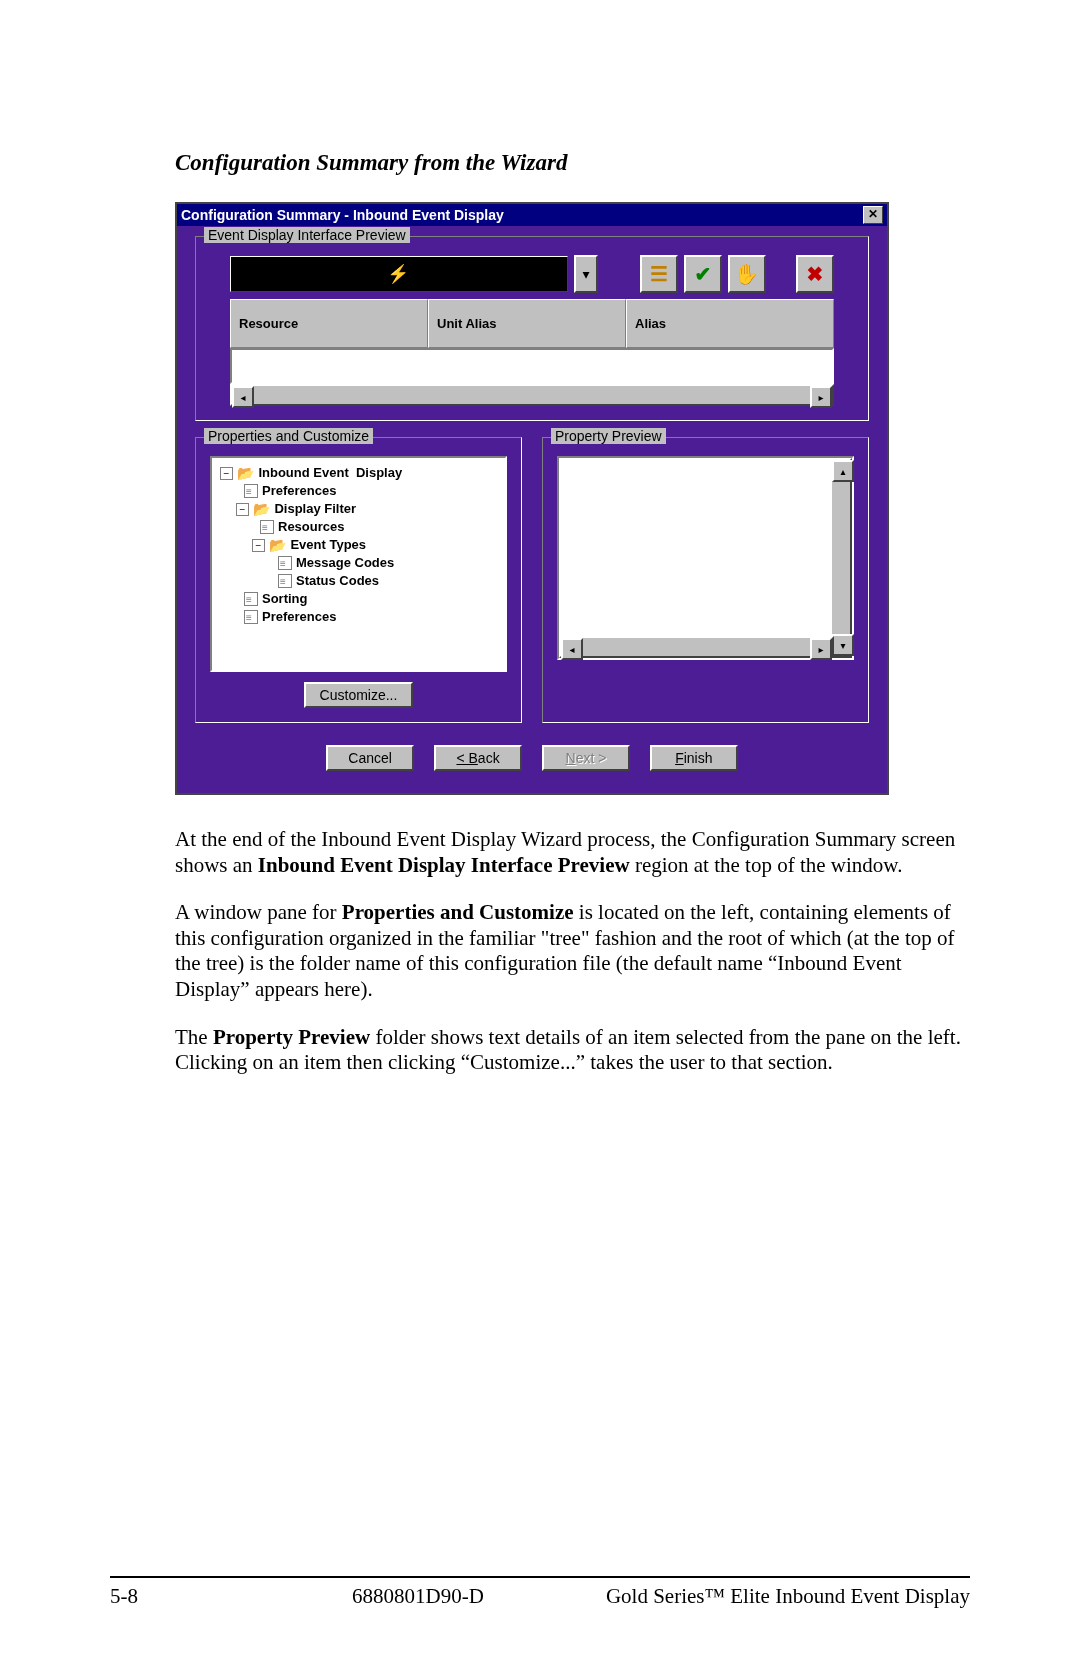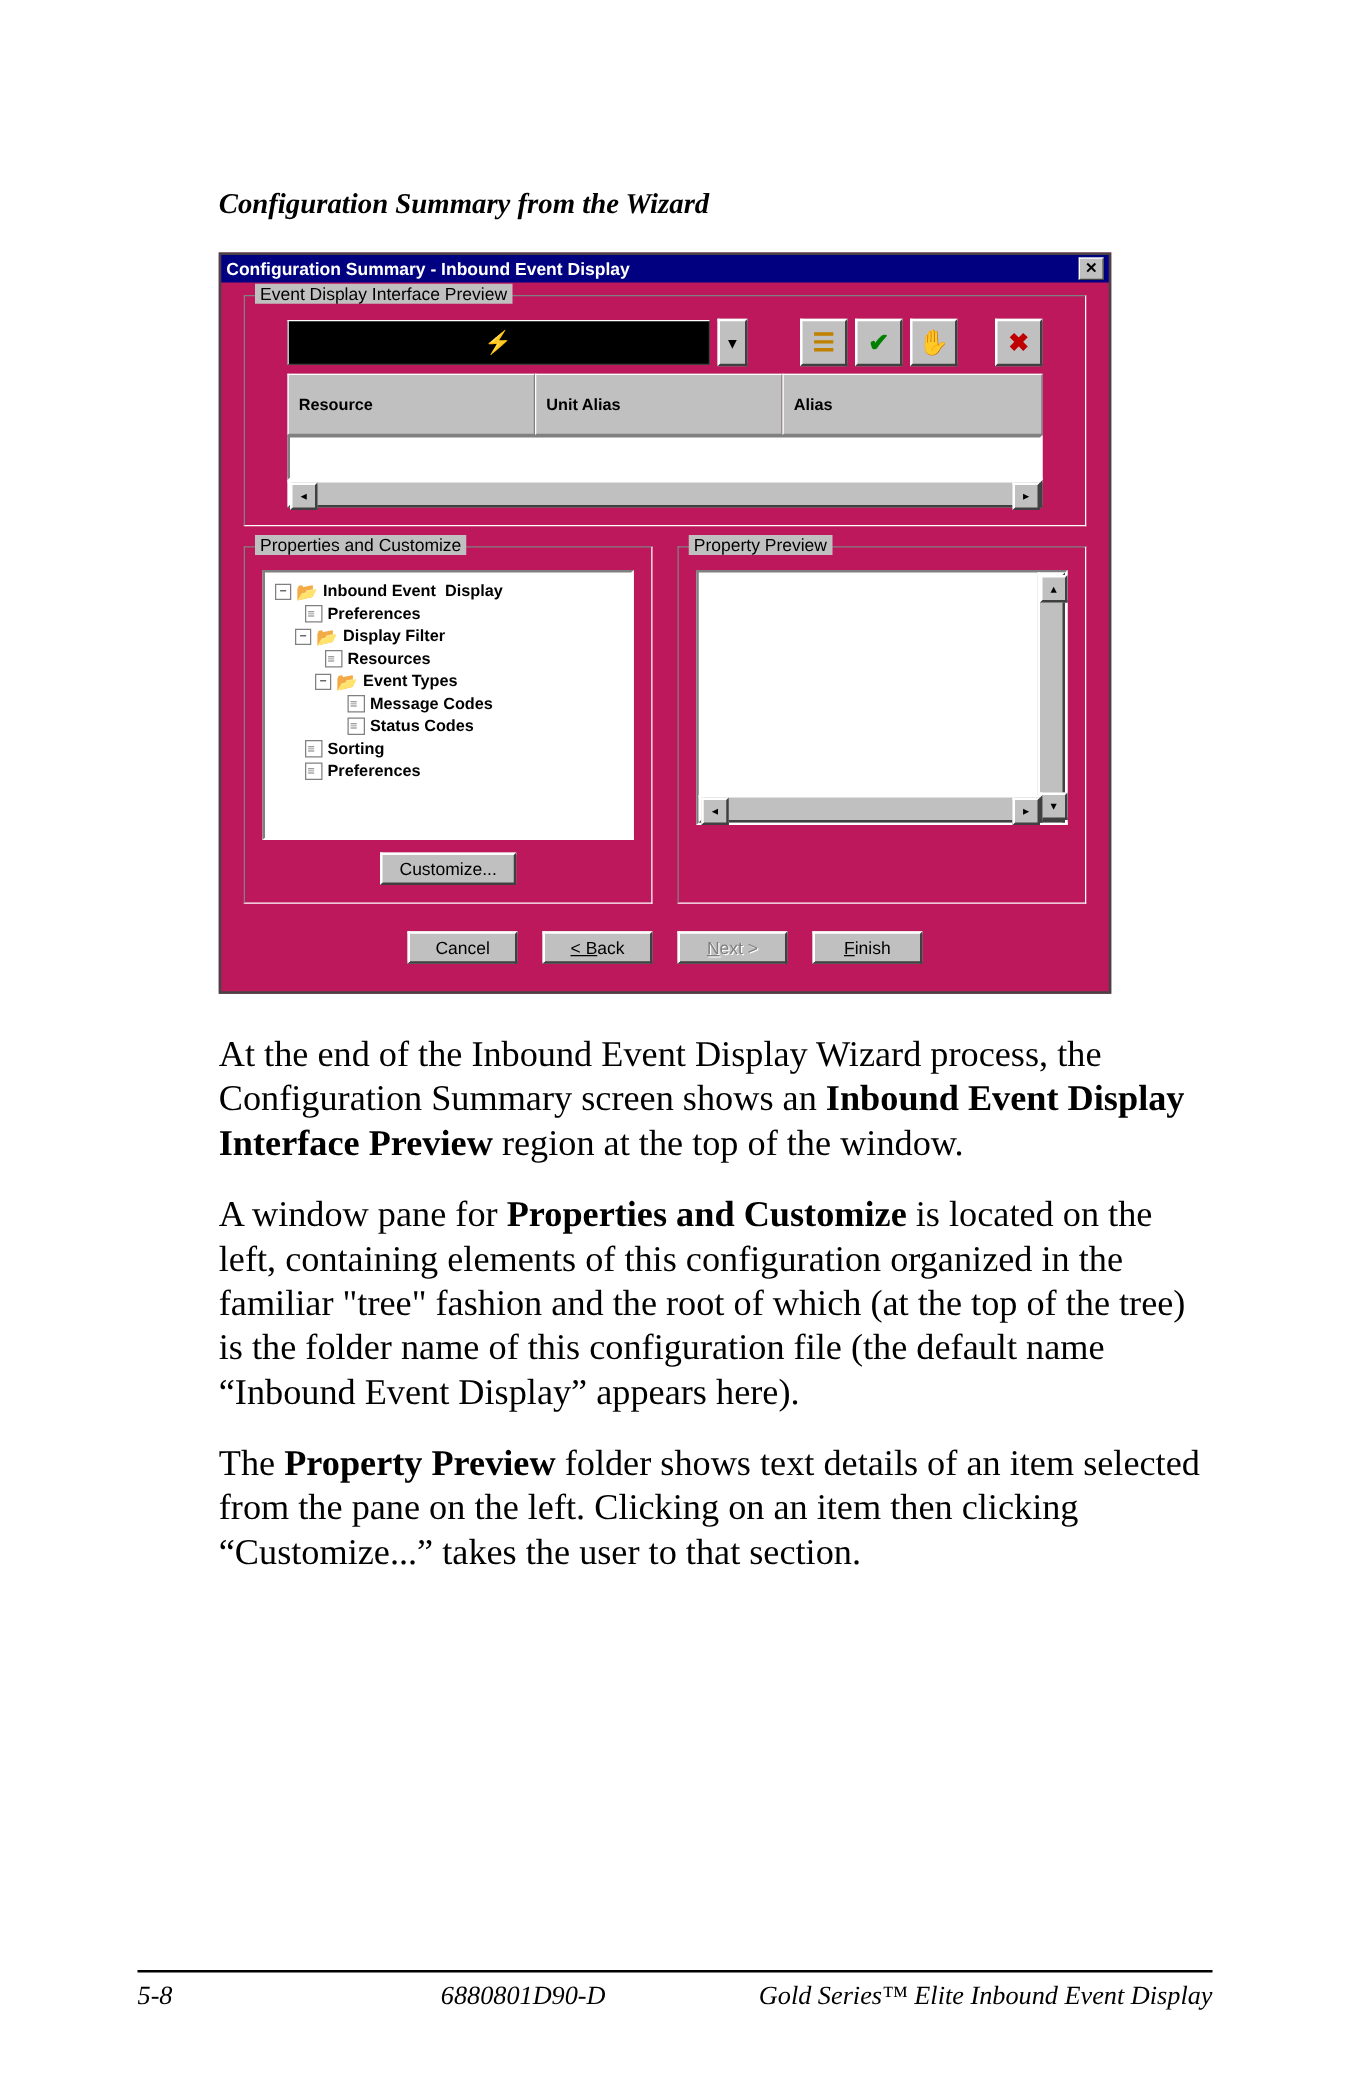--- a/index.html
+++ b/index.html
@@ -17,21 +17,21 @@
   .heading {
     font-style: italic;
     font-weight: bold;
     font-size: 23px;
     margin-bottom: 26px;
   }
   
   .dialog {
     width: 710px;
     border: 2px solid #444;
-    background: #be185d;
+    background: #4c1d95;
     font-family: "MS Sans Serif", Arial, sans-serif;
     font-size: 14px;
     color: #000;
     margin-bottom: 32px;
   }
   .title-bar {
     background: #000080;
     color: #fff;
     font-weight: bold;
     font-size: 14px;
@@ -195,34 +195,33 @@
     font-family: "MS Sans Serif", Arial, sans-serif;
   }
   .btn.disabled { color:#808080; text-shadow:1px 1px 0 #fff;}
   .wizard-buttons {
     text-align:center;
     padding: 22px 0 6px 0;
   }
   .wizard-buttons .btn { margin: 0 8px; min-width:88px;}
   
   .body-text p {
-    font-size: 29px;
+    font-size: 21px;
     line-height: 1.22;
     margin: 0 0 22px 0;
   }
   .footer {
     position:absolute;
     bottom: 60px;
     left: 110px;
     right: 110px;
     border-top: 2px solid #000;
     padding-top: 6px;
     display:flex;
     font-size: 21px;
-    font-style: italic;
     justify-content:space-between;
   }
   .footer .left { width:120px; }
   .footer .mid { }
   .footer .right { }
   .groupbox.half { flex:1; margin-bottom:0; }
   .lower-container { display:flex; gap:20px; }
 </style>
 </head>
 <body>

